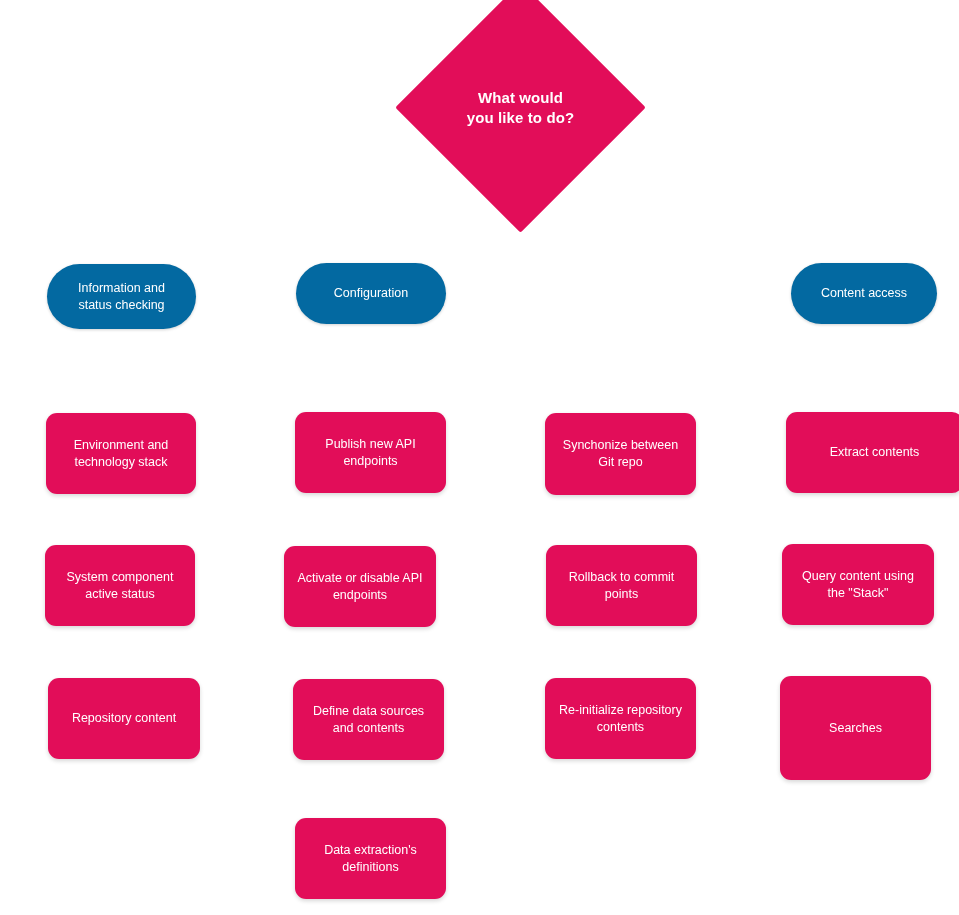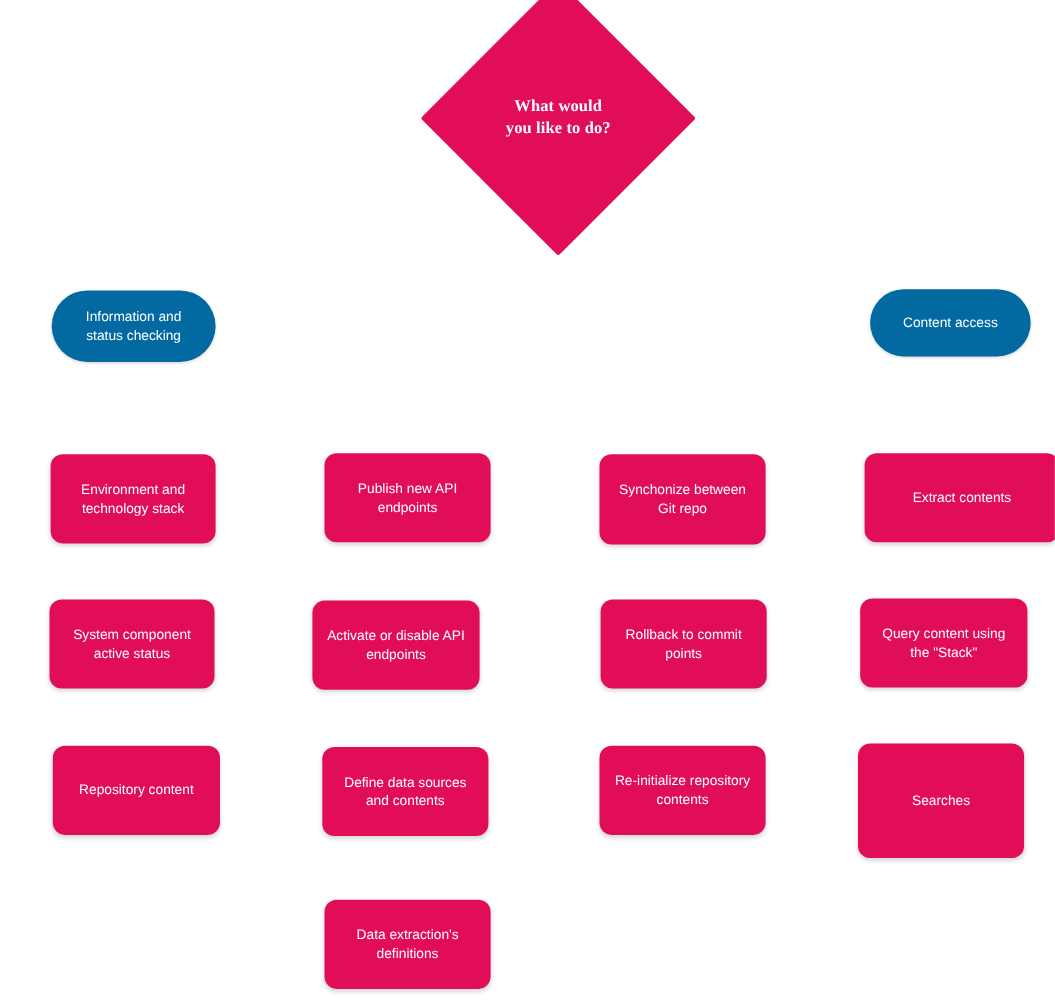--- a/index.html
+++ b/index.html
@@ -82,31 +82,34 @@
     box-sizing: border-box;
     padding: 4px 9px;
     box-shadow: 0 2px 4px rgba(0,0,0,0.16);
   }
 </style>
 </head>
 <body>
 
 <div id="canvas">
 
-  <div class="diamond-wrap" style="left:419px; top:19px; width:177px; height:177px;font-family:Liberation Serif, serif;">
+  <div class="diamond-wrap" style="left:432px; top:19px; width:177px; height:177px;">
     <div class="diamond-shape"></div>
     <div class="diamond-label">What would
 you like to do?</div>
   </div>
 
   <div class="cat-pill" style="left:47px; top:264px; width:149px; height:65px;">
     <span>Information and
 status checking</span>
   </div>
 
+  <div class="cat-pill" style="left:296px; top:263px; width:150px; height:61px;">
+    <span>Configuration</span>
+  </div>
 
 
   <div class="cat-pill" style="left:791px; top:263px; width:146px; height:61px;">
     <span>Content access</span>
   </div>
 
   <div class="action-card" style="left:46px; top:413px; width:150px; height:81px;">
     <span>Environment and
 technology stack</span>
   </div>

